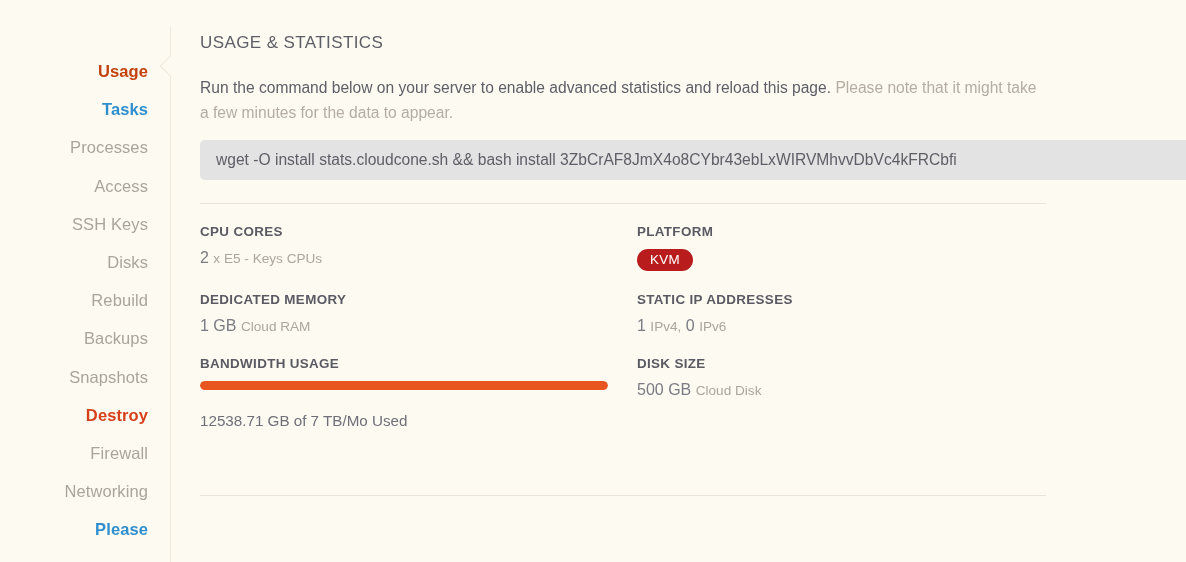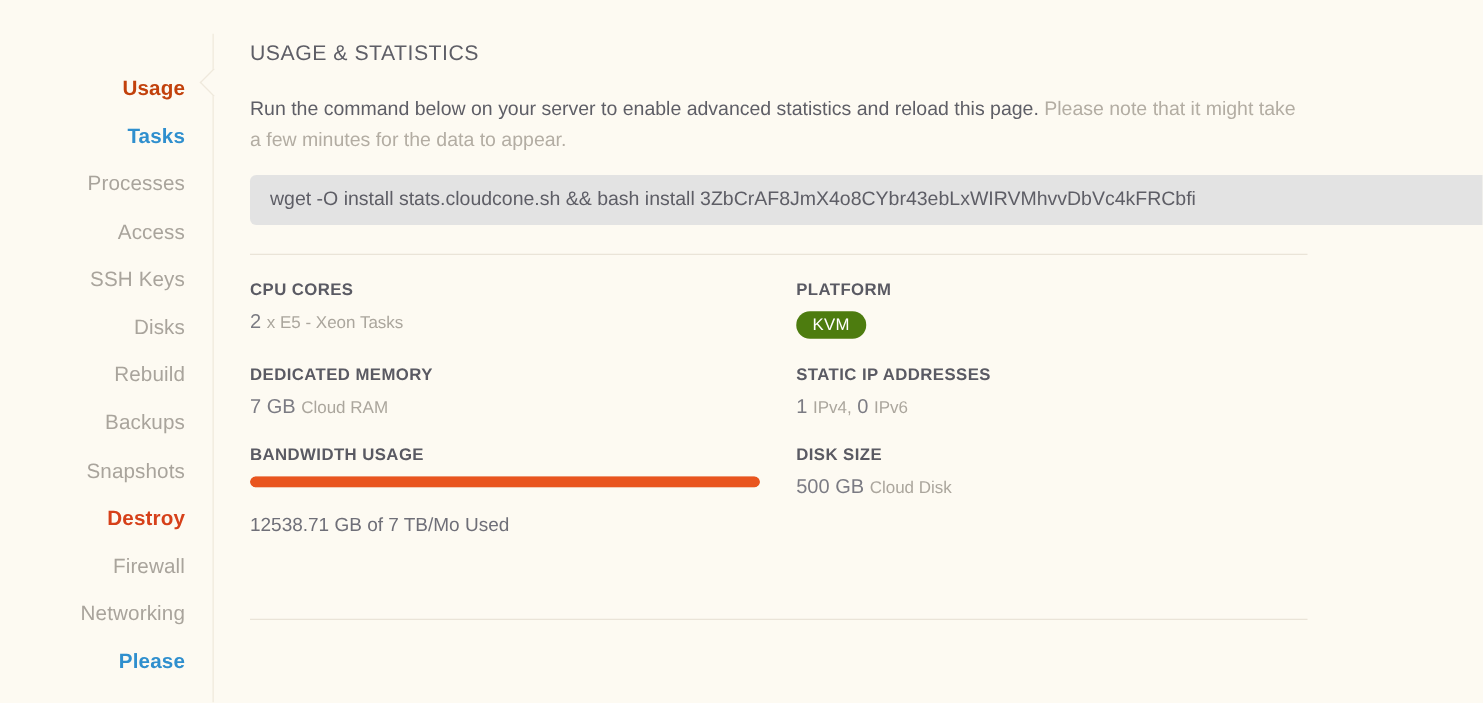--- a/index.html
+++ b/index.html
@@ -231,36 +231,36 @@
 
     <hr class="divider">
 
     <div class="stats-grid">
 
       <div class="stat-row">
         <div class="stat-cell">
           <div class="stat-label">CPU CORES</div>
           <div class="stat-value">
             <span>2</span>
-            <span class="unit">x E5 - Xeon Tasks</span>
+            <span class="unit">x E5 - Keys CPUs</span>
           </div>
         </div>
         <div class="stat-cell">
           <div class="stat-label">PLATFORM</div>
           <div class="stat-value">
-            <span class="badge" style="background: #4d7c0f;">KVM</span>
+            <span class="badge" style="background: #b91c1c;">KVM</span>
           </div>
         </div>
       </div>
 
       <div class="stat-row">
         <div class="stat-cell">
           <div class="stat-label">DEDICATED MEMORY</div>
           <div class="stat-value">
-            <span>7 GB</span>
+            <span>1 GB</span>
             <span class="unit">Cloud RAM</span>
           </div>
         </div>
         <div class="stat-cell">
           <div class="stat-label">STATIC IP ADDRESSES</div>
           <div class="stat-value">
             <span>1</span>
             <span class="unit">IPv4,</span>
             <span>0</span>
             <span class="unit">IPv6</span>

